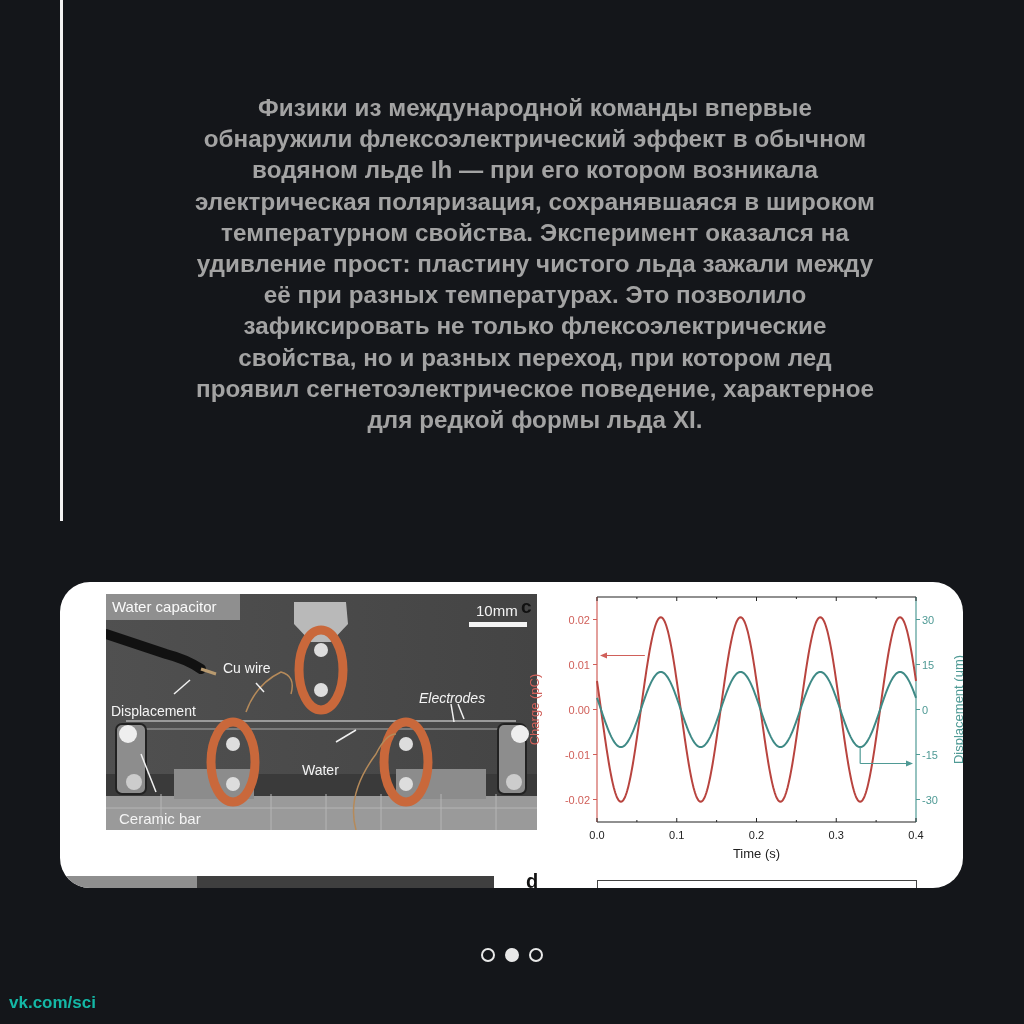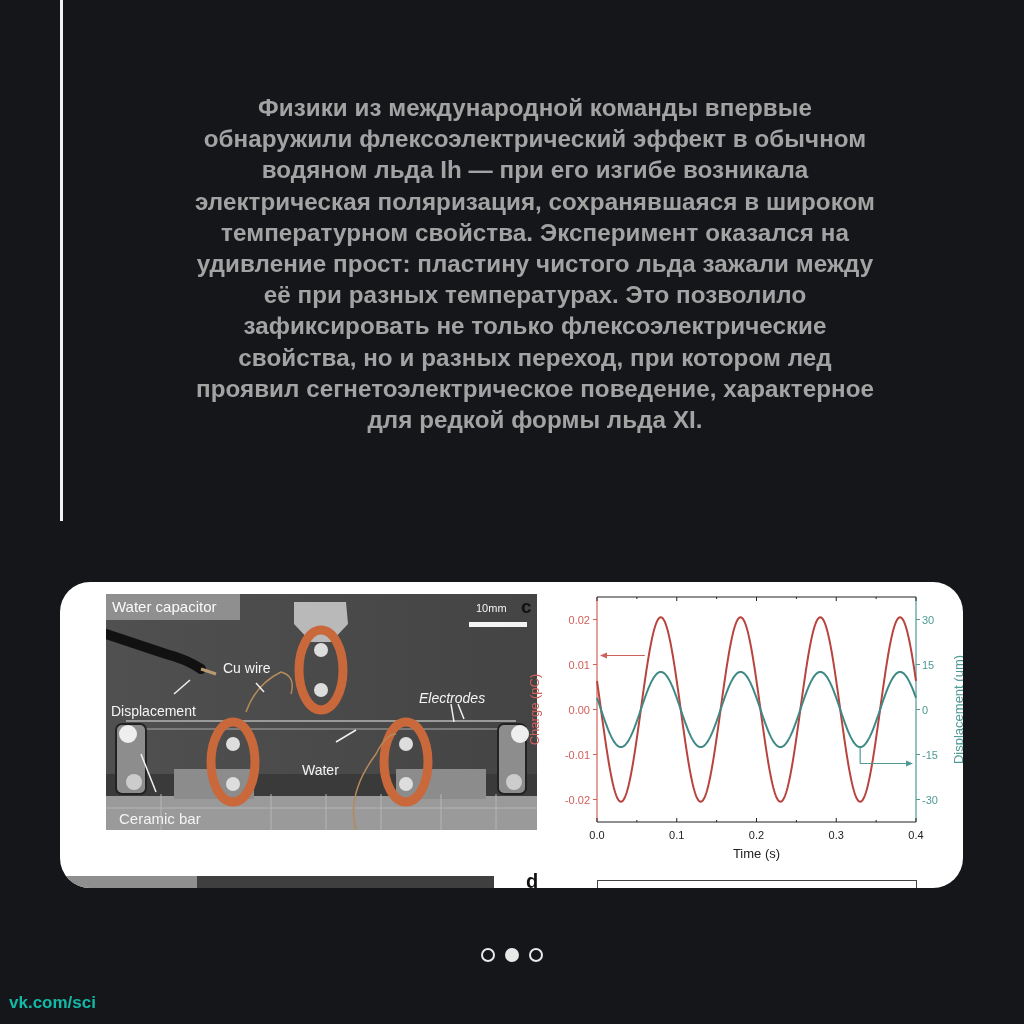--- a/index.html
+++ b/index.html
@@ -22,21 +22,21 @@
   .footer{position:absolute;left:9px;top:993px;color:#14b8a6;font-weight:700;font-size:17px;}
 </style>
 </head>
 <body>
 
 <div class="accent-line"></div>
 
 <div class="para">
   <span>Физики из международной команды впервые</span>
   <span>обнаружили флексоэлектрический эффект в обычном</span>
-  <span>водяном льда Ih — при его изгибе возникала</span>
+  <span>водяном льде Ih — при его котором возникала</span>
   <span>электрическая поляризация, сохранявшаяся в широком</span>
   <span>температурном свойства. Эксперимент оказался на</span>
   <span>удивление прост: пластину чистого льда зажали между</span>
   <span>её при разных температурах. Это позволило</span>
   <span>зафиксировать не только флексоэлектрические</span>
   <span>свойства, но и разных переход, при котором лед</span>
   <span>проявил сегнетоэлектрическое поведение, характерное</span>
   <span>для редкой формы льда XI.</span>
 </div>
 
@@ -101,21 +101,21 @@
         <line x1="352" y1="110" x2="358" y2="125"></line>
         <line x1="230" y1="148" x2="250" y2="136"></line>
         <line x1="35" y1="160" x2="50" y2="198"></line>
       </g>
 
       <rect x="363" y="28" width="58" height="5" fill="#f4f4f4"></rect>
     </svg>
     <div class="wc-badge">
       <span>Water capacitor</span>
     </div>
-    <div class="lbl" style="left:370px;top:8px;font-size:11px;">10mm</div>
+    <div class="lbl" style="left:370px;top:8px;font-size:15px;">10mm</div>
     <div class="lbl" style="left:117px;top:66px;">Cu wire</div>
     <div class="lbl" style="left:5px;top:109px;">Displacement</div>
     <div class="lbl" style="left:313px;top:96px;font-style:italic;">Electrodes</div>
     <div class="lbl" style="left:196px;top:168px;">Water</div>
     <div class="lbl" style="left:13px;top:216px;font-size:15px;">Ceramic bar</div>
   </div>
 
   <div class="chart">
     <div class="panel-c">c</div>
     <svg id="chart-svg" width="457" height="306" viewBox="0 0 457 306">

